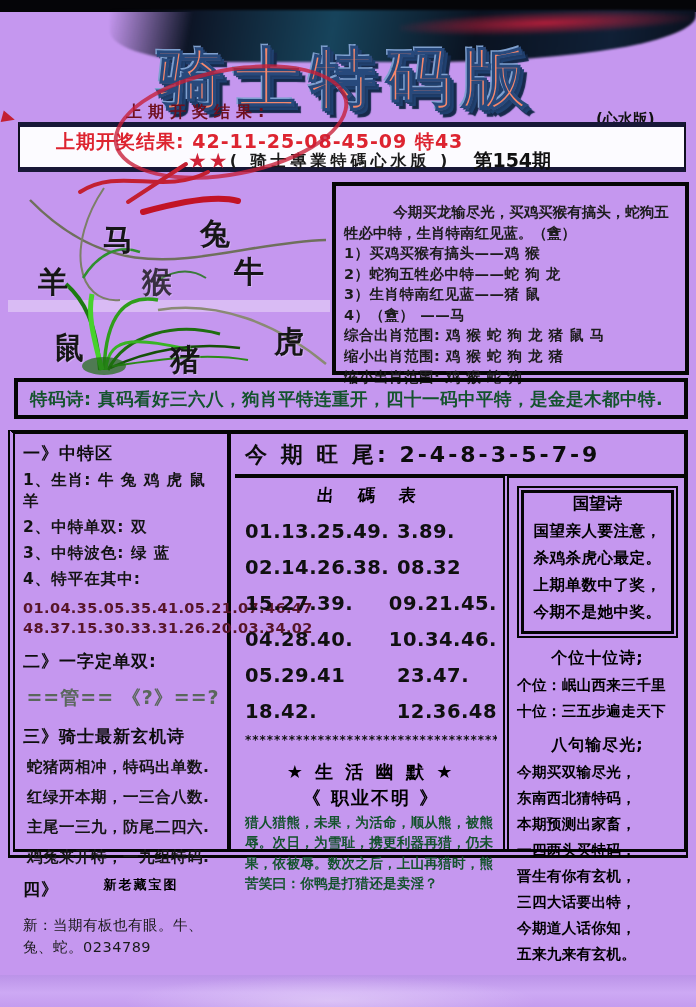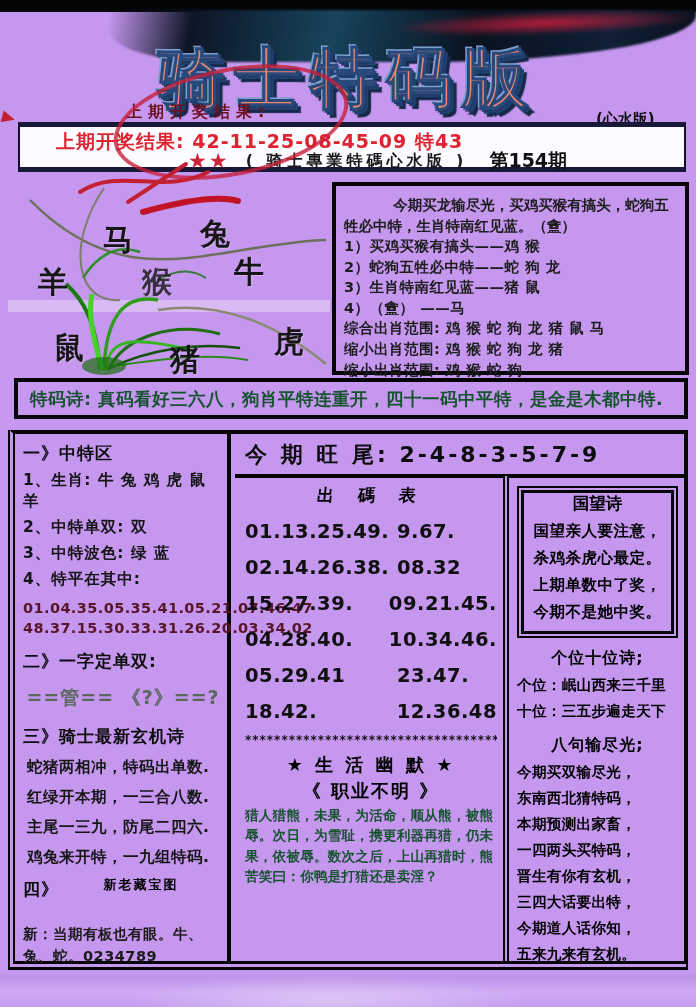--- a/index.html
+++ b/index.html
@@ -22,65 +22,65 @@
   .edition{position:absolute;left:596px;top:110px;font-size:15px;font-weight:bold;color:#111;}
   .ghost-result{position:absolute;left:126px;top:102px;height:22px;overflow:hidden;
     font-size:16px;font-weight:bold;color:#6e0f1e;letter-spacing:6px;z-index:1;}
 
   
   .result-box{position:absolute;left:18px;top:122px;width:668px;height:50px;background:#fcfbff;
     border-top:5px solid #181838;border-bottom:5px solid #181838;border-left:2px solid #101020;border-right:2px solid #101020;z-index:2;}
   .result-line1{position:absolute;left:36px;top:2px;font-size:19px;font-weight:bold;color:#dd2430;letter-spacing:1px;}
   .result-line2{position:absolute;left:0px;top:21px;width:668px;display:flex;align-items:center;}
   .result-stars{margin-left:168px;font-size:21px;color:#cf2338;letter-spacing:2px;}
-  .result-sub{margin-left:16px;font-size:16px;font-weight:bold;color:#1a1a1a;letter-spacing:4px;}
+  .result-sub{margin-left:0;font-size:16px;font-weight:bold;color:#1a1a1a;letter-spacing:4px;}
   .result-issue{margin-left:22px;font-size:19px;font-weight:bold;color:#111;}
   .stamp{position:absolute;left:112px;top:68px;width:238px;height:108px;border:4px solid rgba(198,30,55,.78);
     border-radius:50%;transform:rotate(-11deg);z-index:3;}
   .red-arrow{position:absolute;left:2px;top:112px;width:0;height:0;z-index:3;
     border-top:6px solid transparent;border-bottom:6px solid transparent;border-right:13px solid #c32032;transform:rotate(195deg);}
   .red-scribble{position:absolute;left:70px;top:158px;z-index:3;}
 
   
   .pic-panel{position:absolute;left:8px;top:182px;width:322px;height:193px;}
   .pic-panel svg{position:absolute;left:0;top:0;}
   .zodiac{position:absolute;font-size:30px;font-weight:bold;color:#161616;text-shadow:1px 1px 0 rgba(255,255,255,.25);}
 
   
   .tips-panel{position:absolute;left:332px;top:182px;width:357px;height:193px;background:#c597ef;
-    border:4px solid #050505;padding:9px 8px 2px 8px;font-size:14.5px;font-weight:bold;color:#1c1c1c;line-height:1.42;}
+    border:4px solid #050505;padding:16px 8px 2px 8px;font-size:14.5px;font-weight:bold;color:#1c1c1c;line-height:1.42;}
   .tips-intro{text-indent:3.4em;}
   .tips-item{letter-spacing:.5px;}
   .tips-range{letter-spacing:.5px;}
 
   
   .poem-bar{position:absolute;left:14px;top:378px;width:674px;height:41px;border:4px solid #050505;
     font-size:17.5px;font-weight:bold;color:#14532d;display:flex;align-items:center;padding-left:12px;letter-spacing:.5px;}
 
   
-  .columns{position:absolute;left:8px;top:430px;width:680px;height:540px;border:4px solid #050505;
+  .columns{position:absolute;left:8px;top:430px;width:680px;height:428px;border:4px solid #050505;
     border-left:7px double #050505;border-bottom:9px double #050505;}
   .col-left{position:absolute;left:0;top:0;bottom:0;width:216px;border-right:4px solid #050505;padding:6px 4px 0 8px;}
   .sec-title{font-size:17px;font-weight:bold;color:#0d0d0d;letter-spacing:1px;margin-top:2px;}
   .sec1-item{font-size:15.5px;font-weight:bold;color:#141414;margin-top:5px;letter-spacing:1px;}
   .sec1-nums{font-size:14.5px;font-weight:bold;color:#571528;margin-top:10px;letter-spacing:.4px;}
   .sec2-line{font-size:19px;font-weight:bold;color:#5a675c;text-align:center;margin-top:12px;letter-spacing:1px;}
   .sec3-line{font-size:15.5px;font-weight:bold;color:#161616;margin-top:9px;letter-spacing:.5px;padding-left:4px;}
   .sec4-row{display:flex;margin-top:8px;}
   .sec4-caption{flex:1;text-align:center;font-size:13px;font-weight:bold;letter-spacing:2px;}
-  .sec4-line{font-size:14.5px;font-weight:bold;color:#1a1a1a;margin-top:23px;line-height:1.5;letter-spacing:.5px;}
+  .sec4-line{font-size:14.5px;font-weight:normal;color:#1a1a1a;margin-top:14px;line-height:1.5;letter-spacing:.5px;}
 
   .col-rightarea{position:absolute;left:220px;top:0;right:0;bottom:0;}
   .wangwei{height:38px;font-size:22px;font-weight:bold;color:#0c0c0c;letter-spacing:3px;padding:6px 0 0 10px;}
   .col-mid{position:absolute;left:0;top:40px;bottom:0;width:268px;border-top:4px solid #050505;padding:4px 6px 0 10px;}
   .chuma-title{text-align:center;font-size:17px;font-weight:bold;letter-spacing:9px;transform:skewX(-6deg);margin-top:2px;}
   .chuma-row{display:flex;font-size:19.5px;font-weight:bold;color:#101010;margin-top:13px;letter-spacing:.5px;}
   .chuma-row .c1{width:152px;}
   .stars-line{margin-top:10px;font-size:12px;font-weight:bold;letter-spacing:1px;white-space:nowrap;overflow:hidden;color:#111;}
-  .humor-title{text-align:center;font-size:18px;font-weight:bold;letter-spacing:3px;margin-top:6px;}
+  .humor-title{text-align:center;font-size:18px;font-weight:bold;letter-spacing:3px;margin-top:13px;}
   .humor-sub{text-align:center;font-size:18px;font-weight:bold;letter-spacing:2px;margin-top:2px;}
   .humor-text{font-size:13.6px;font-weight:bold;color:#14532d;line-height:1.5;margin-top:2px;letter-spacing:.2px;}
 
   .col-right{position:absolute;left:268px;top:40px;right:0;bottom:0;border-left:6px double #050505;border-top:4px solid #050505;padding:8px 6px 0 8px;}
   .guowang-box{border:3px solid #050505;outline:2px solid #050505;outline-offset:2px;margin:4px 4px 0 4px;padding:0 2px 8px 2px;text-align:center;}
   .guowang-title{font-size:16.5px;font-weight:bold;}
   .guowang-line{font-size:15.5px;font-weight:bold;margin-top:6px;letter-spacing:.5px;}
   .r-title{text-align:center;font-size:16px;font-weight:bold;margin-top:14px;letter-spacing:1px;}
   .r-line{font-size:14.6px;font-weight:bold;margin-top:7px;letter-spacing:.3px;}
 
@@ -184,21 +184,21 @@
 
     </div>
 
     <div class="col-rightarea" data-interactable="false">
       <div class="wangwei" data-interactable="false">今 期 旺 尾: 2-4-8-3-5-7-9</div>
 
       <div class="col-mid" data-interactable="false">
         <div class="chuma-title" data-interactable="false">出 碼 表</div>
         <div class="chuma-row" data-interactable="false">
           <span class="c1" data-interactable="false">01.13.25.49.</span>
-          <span data-interactable="false">9.67.</span>
+          <span data-interactable="false">3.89.</span>
         </div>
         <div class="chuma-row" data-interactable="false">
           <span class="c1" data-interactable="false">02.14.26.38.</span>
           <span data-interactable="false">08.32</span>
         </div>
         <div class="chuma-row" data-interactable="false">
           <span class="c1" data-interactable="false">15.27.39.</span>
           <span data-interactable="false">09.21.45.</span>
         </div>
         <div class="chuma-row" data-interactable="false">

